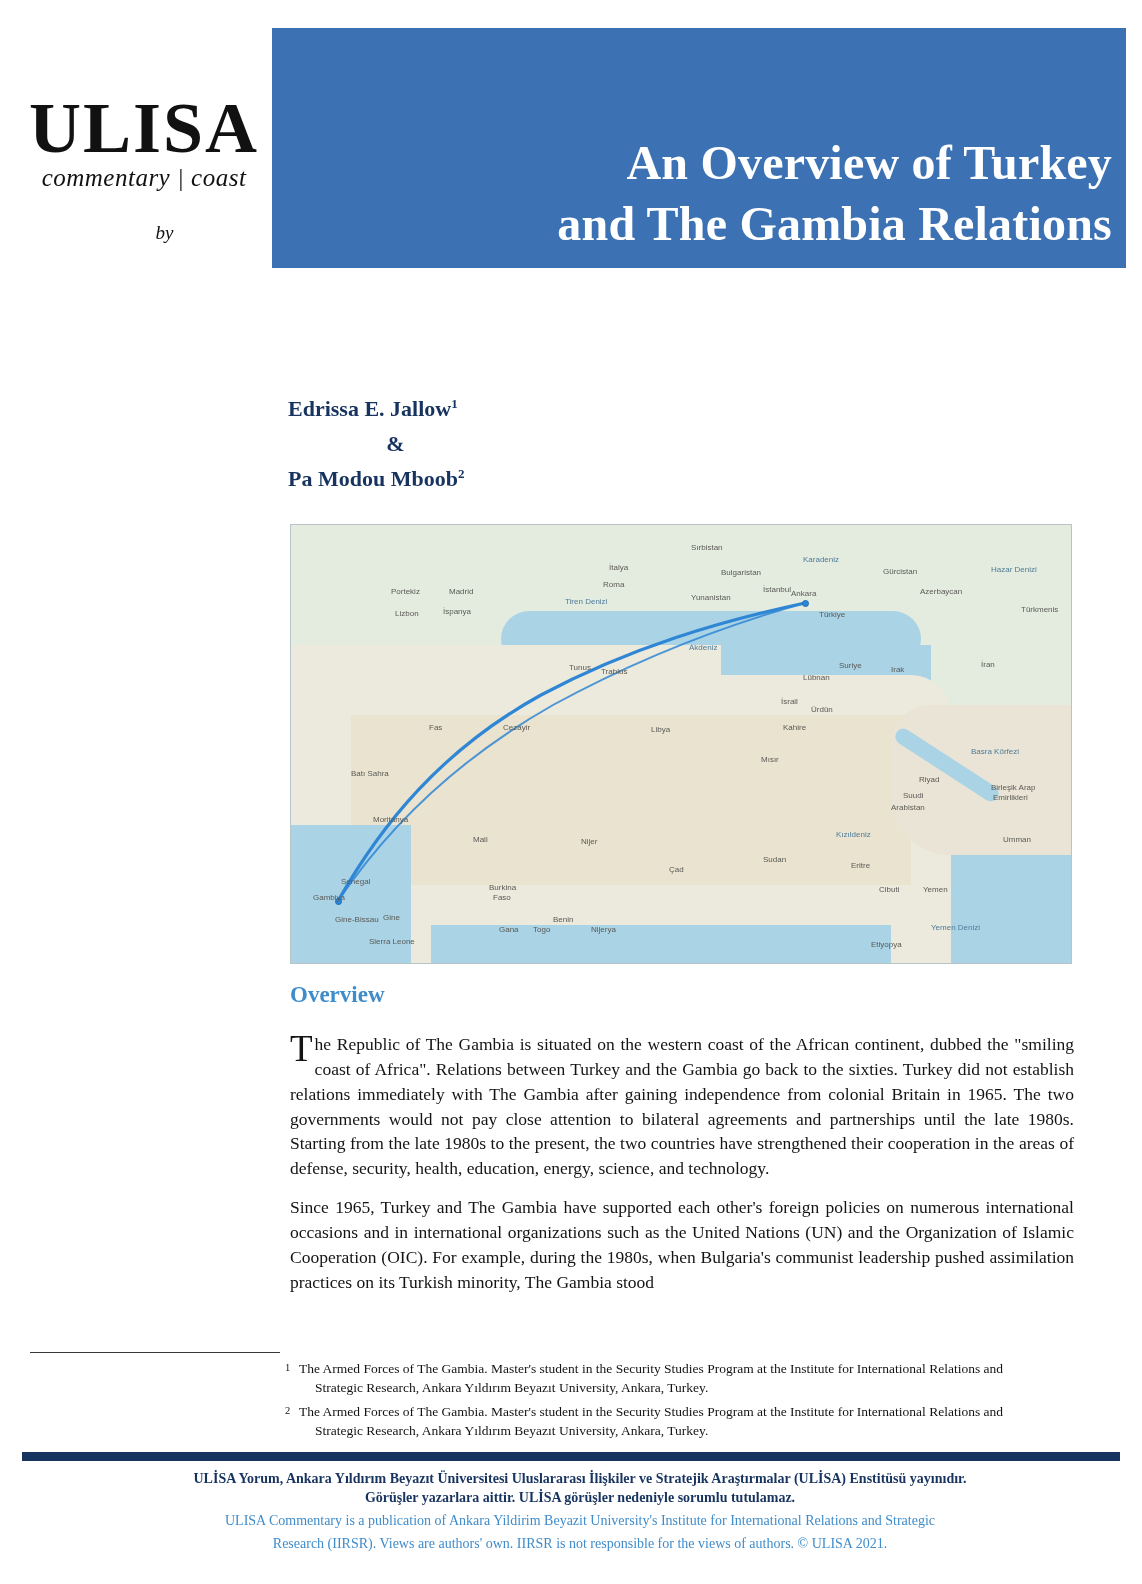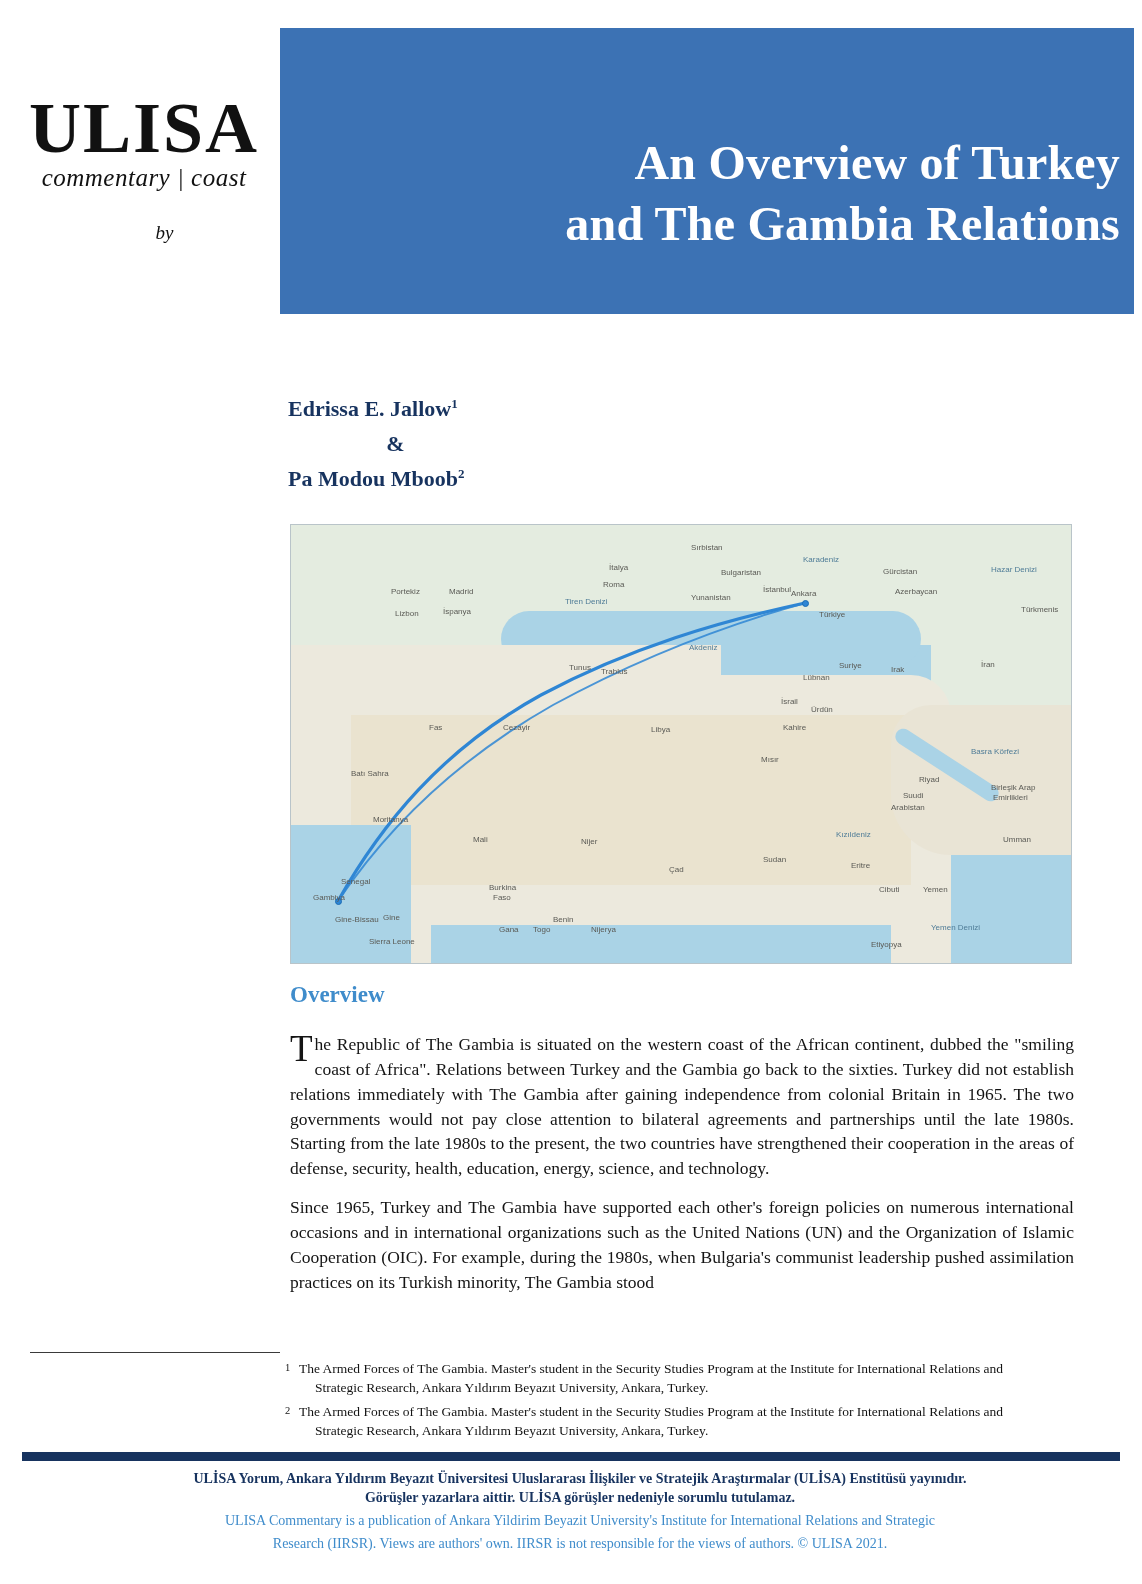--- a/index.html
+++ b/index.html
@@ -12,24 +12,24 @@
     background: #ffffff;
     font-family: "Liberation Serif", serif;
     color: #1a1a1a;
     position: relative;
     overflow: hidden;
   }
 
   
   .header-band {
     position: absolute;
-    left: 280px;
+    left: 272px;
     top: 28px;
     width: 854px;
-    height: 286px;
+    height: 240px;
     background: #3c72b4;
   }
   .header-title {
     position: absolute;
     left: 0;
     top: 0;
     width: 854px;
     height: 330px;
     display: flex;
     flex-direction: column;
@@ -446,21 +446,21 @@
       <div class="map-label" style="left: 104px; top: 84px;">Lizbon</div>
       <div class="map-label" style="left: 318px; top: 38px;">İtalya</div>
       <div class="map-label" style="left: 312px; top: 55px;">Roma</div>
       <div class="map-label" style="left: 400px; top: 18px;">Sırbistan</div>
       <div class="map-label" style="left: 430px; top: 43px;">Bulgaristan</div>
       <div class="map-label" style="left: 400px; top: 68px;">Yunanistan</div>
       <div class="map-label" style="left: 472px; top: 60px;">İstanbul</div>
       <div class="map-label" style="left: 500px; top: 64px;">Ankara</div>
       <div class="map-label" style="left: 528px; top: 85px;">Türkiye</div>
       <div class="map-label" style="left: 592px; top: 42px;">Gürcistan</div>
-      <div class="map-label" style="left: 604px; top: 62px;">Azerbaycan</div>
+      <div class="map-label" style="left: 629px; top: 62px;">Azerbaycan</div>
       <div class="map-label" style="left: 730px; top: 80px;">Türkmenis</div>
       <div class="map-label" style="left: 548px; top: 136px;">Suriye</div>
       <div class="map-label" style="left: 512px; top: 148px;">Lübnan</div>
       <div class="map-label" style="left: 600px; top: 140px;">Irak</div>
       <div class="map-label" style="left: 690px; top: 135px;">İran</div>
       <div class="map-label" style="left: 520px; top: 180px;">Ürdün</div>
       <div class="map-label" style="left: 490px; top: 172px;">İsrail</div>
       <div class="map-label" style="left: 492px; top: 198px;">Kahire</div>
       <div class="map-label" style="left: 470px; top: 230px;">Mısır</div>
       <div class="map-label" style="left: 628px; top: 250px;">Riyad</div>

